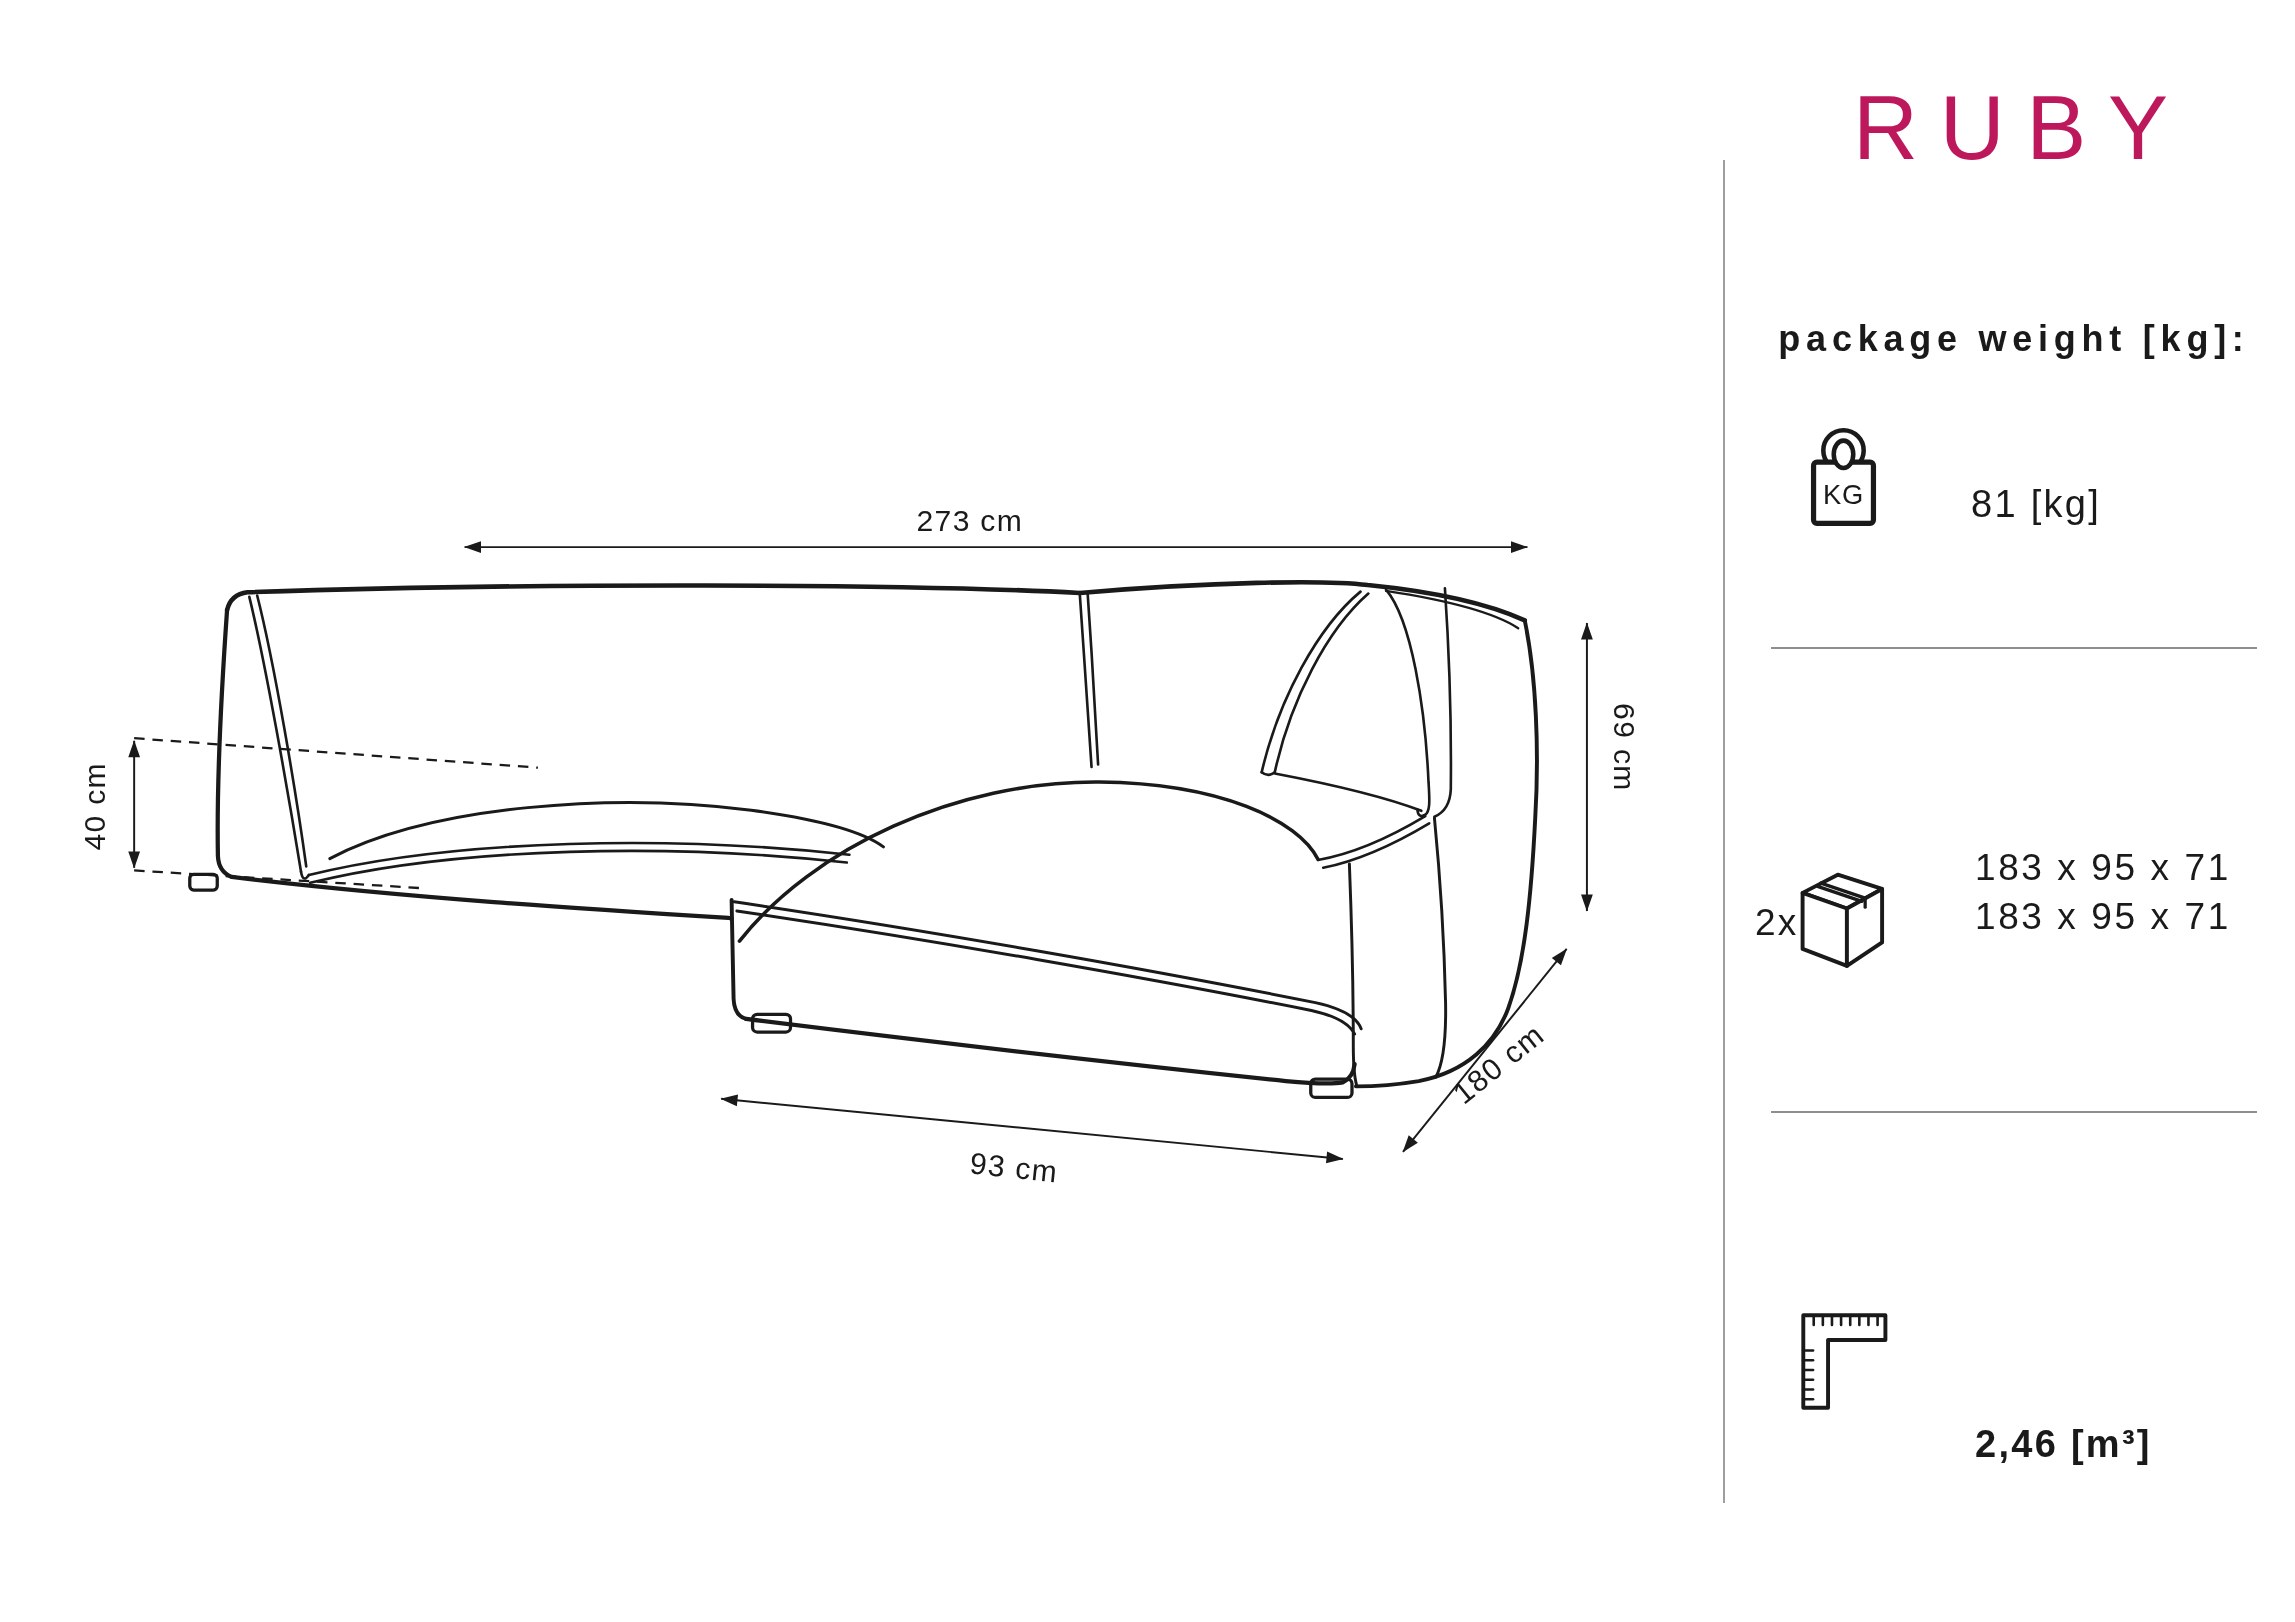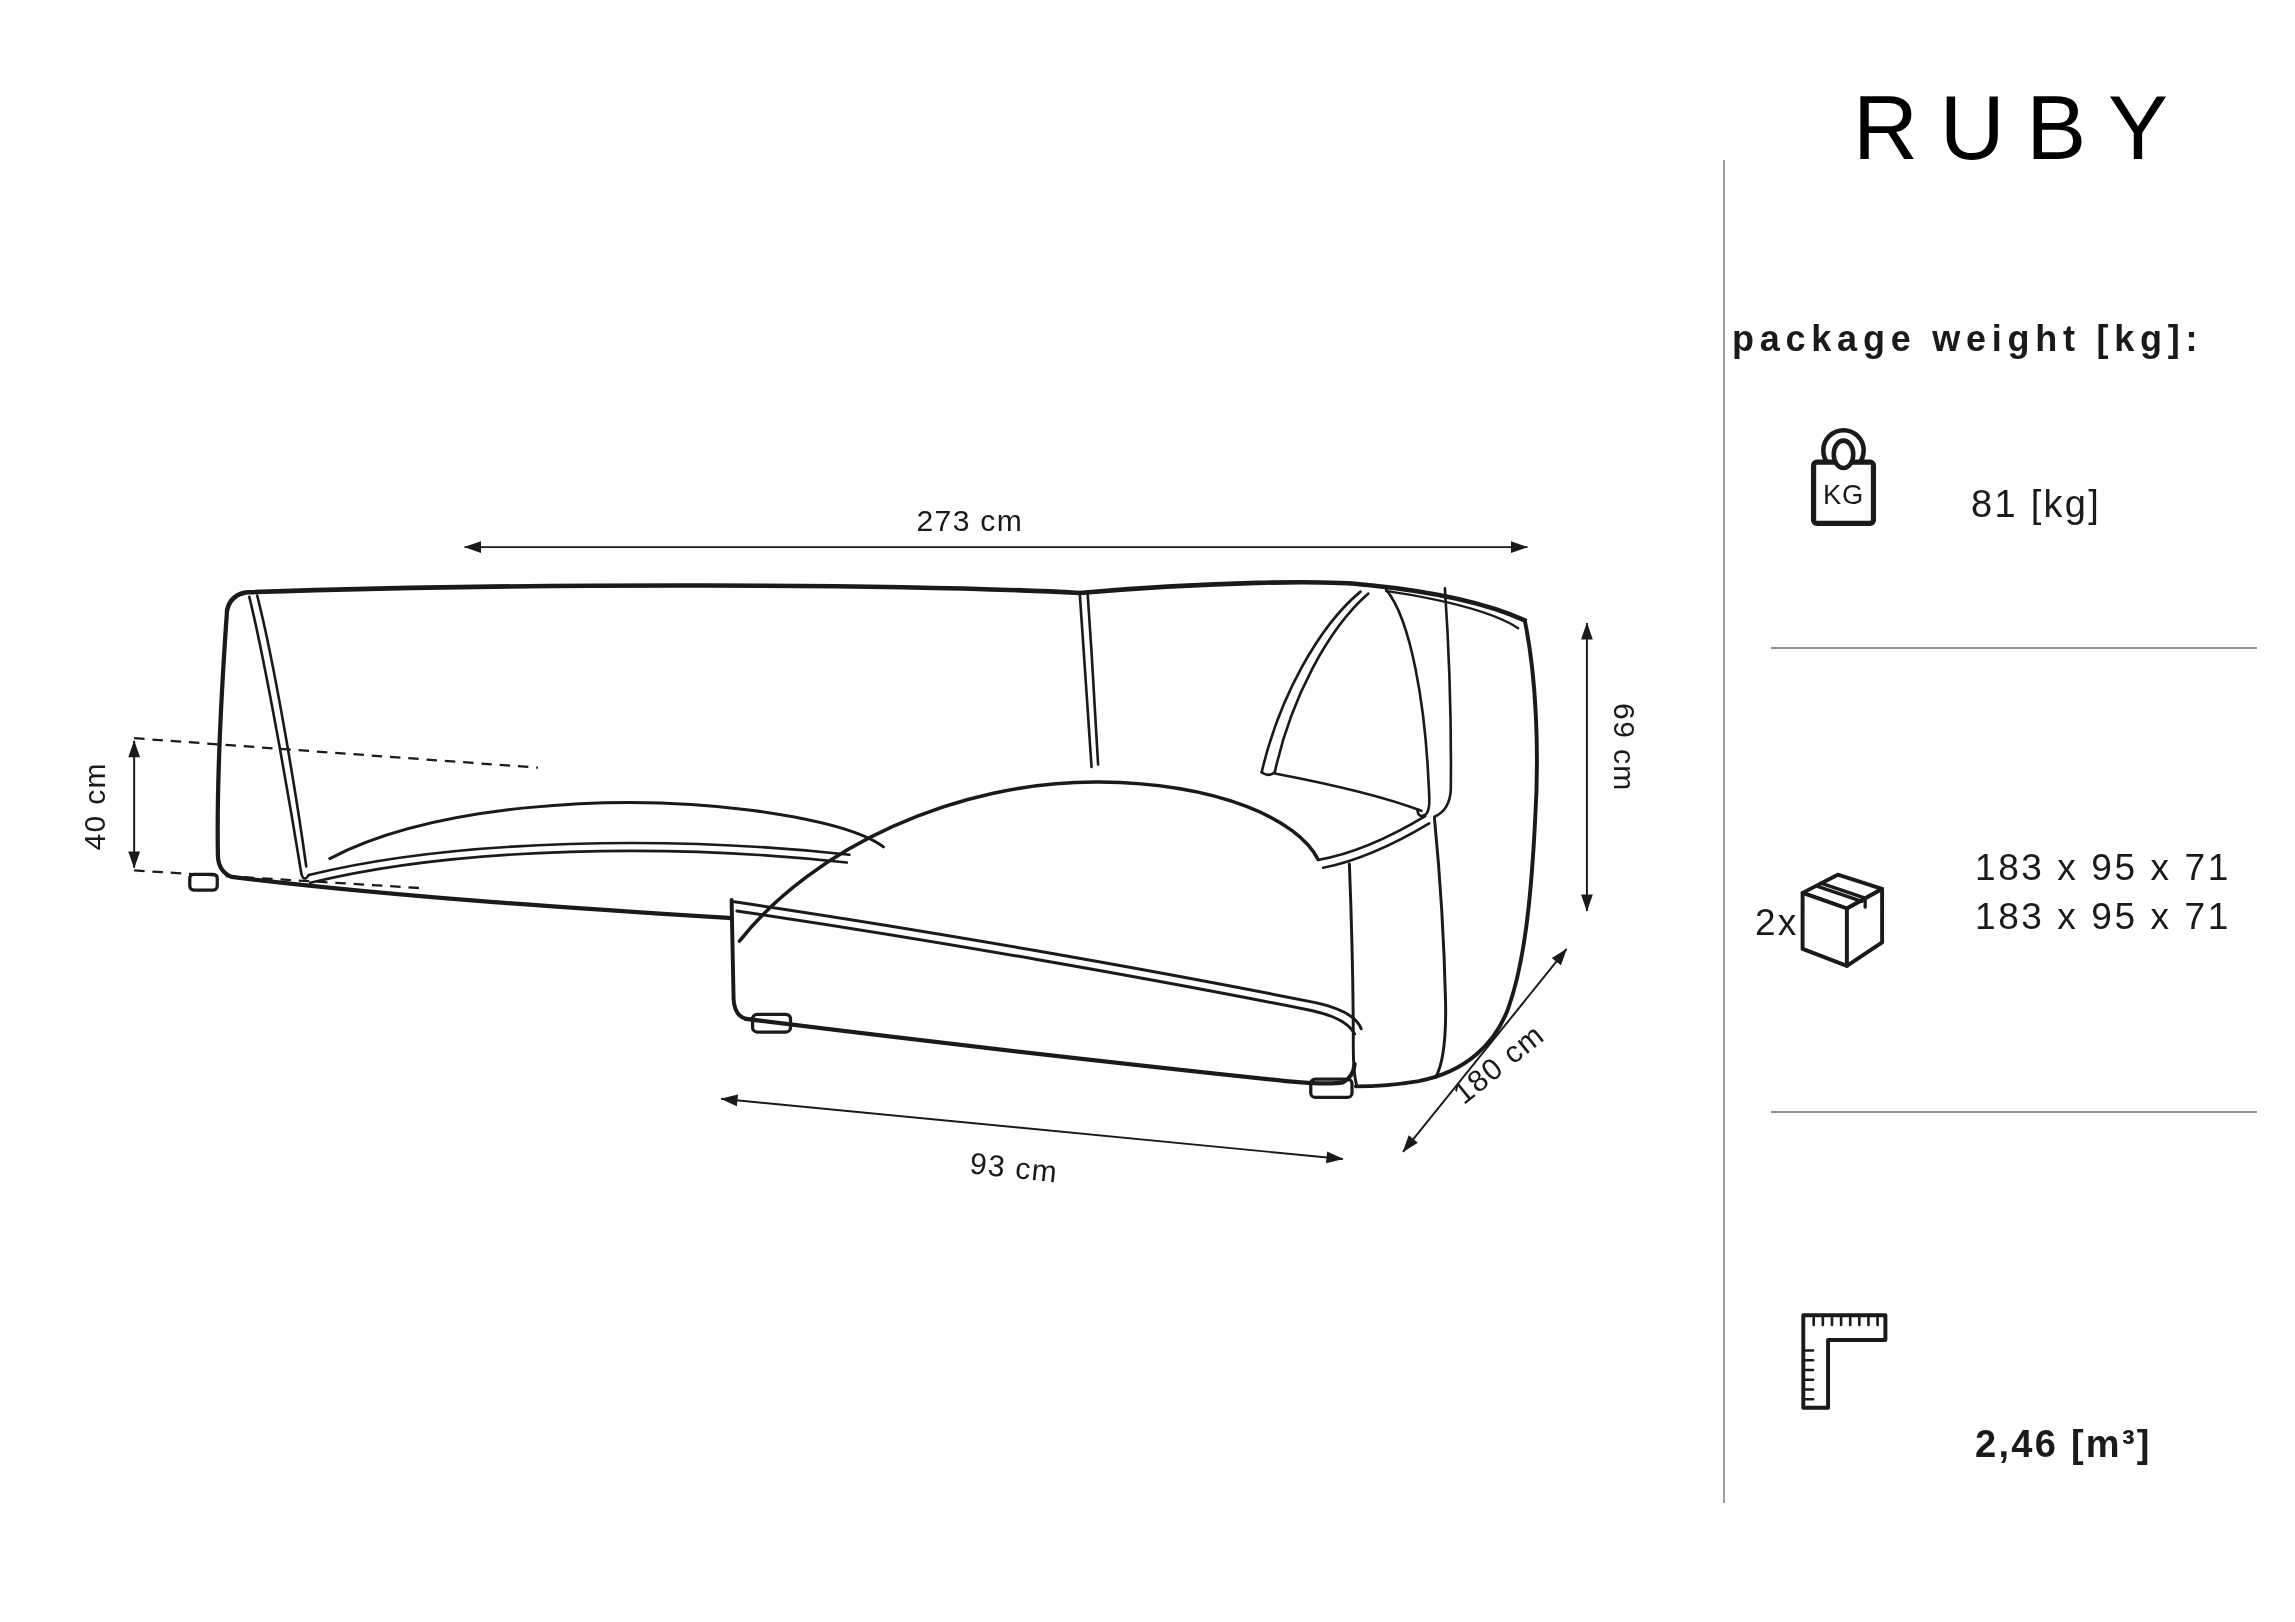--- a/index.html
+++ b/index.html
@@ -71,27 +71,28 @@
   .panel-title {
     position: absolute;
     top: 77px;
     left: 0;
     right: 0;
     text-align: center;
     font-size: 90px;
     font-weight: 400;
     letter-spacing: 0.24em;
     text-indent: 0.24em;
-    color: #000000;
+    color: #be185d;
     white-space: nowrap;
   }
   .sec-heading {
     position: absolute;
     left: 0;
     right: 0;
+    text-align: center;
     font-weight: 700;
     font-size: 36px;
     letter-spacing: 0.16em;
     white-space: nowrap;
     padding-left: 7px;
   }
   #weight-heading { top: 318px; }
   #size-heading   { top: 708px; }
   #volume-heading { top: 1163px; }
   .h-divider {

